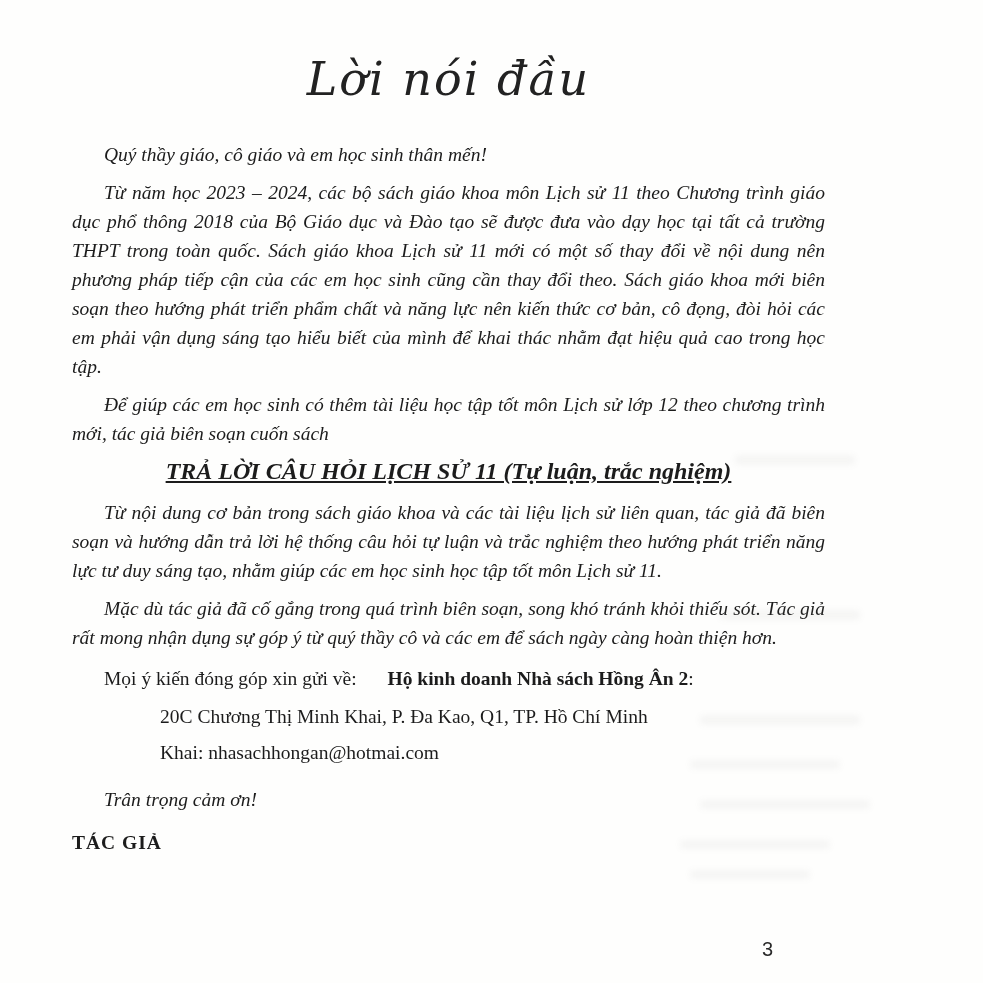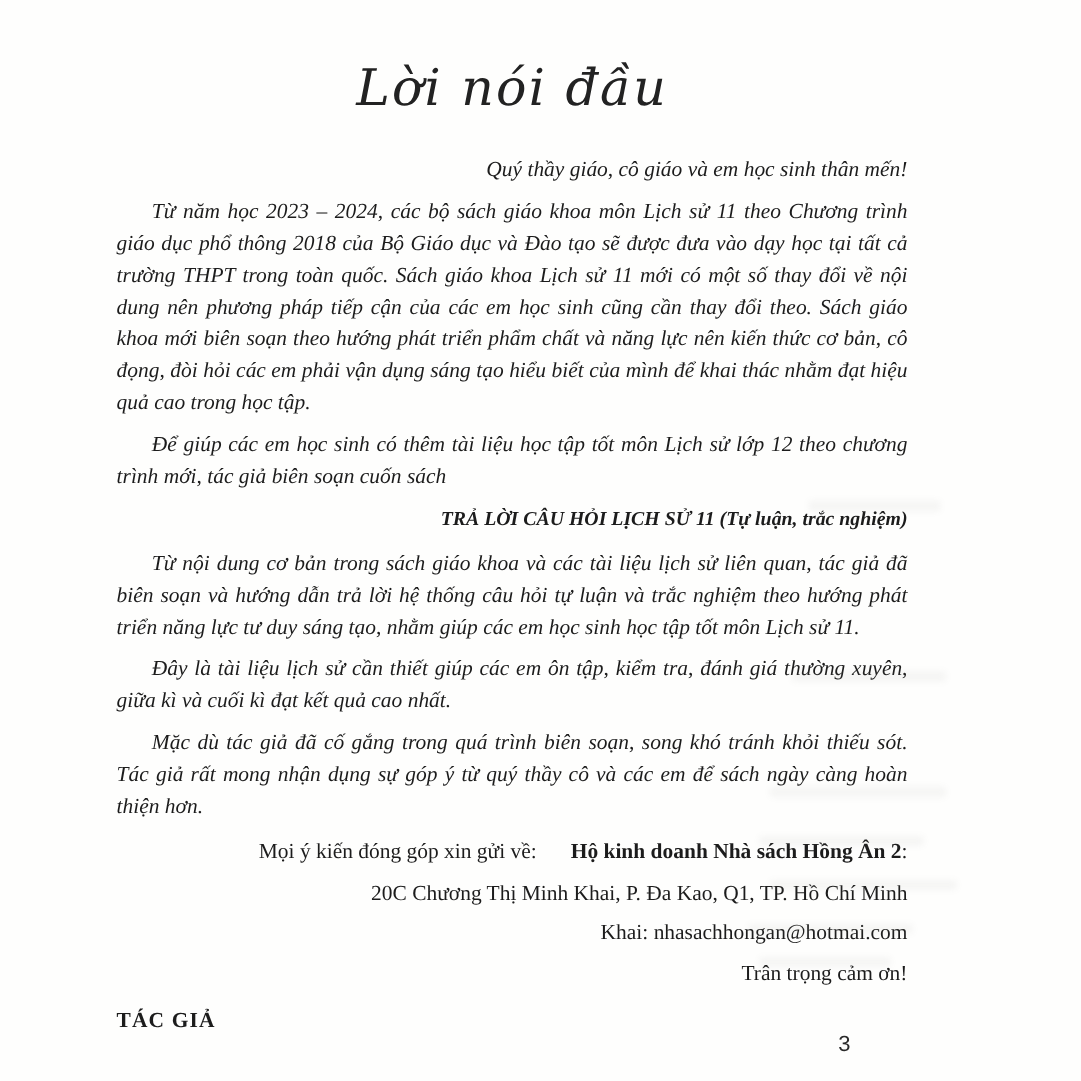--- a/index.html
+++ b/index.html
@@ -9,21 +9,21 @@
   }
   .page {
     position: relative;
     width: 983px;
     height: 983px;
     background: #fefefd;
     overflow: hidden;
     font-family: "Liberation Serif", serif;
     color: #1c1c1c;
     box-sizing: border-box;
-    padding: 52px 158px 0 106px;
+    padding: 52px 158px 0 72px;
   }
   
   .artifact {
     position: absolute;
     background: #8a8a85;
     opacity: 0.07;
     filter: blur(3px);
     border-radius: 3px;
     pointer-events: none;
   }
@@ -44,53 +44,55 @@
     letter-spacing: 2px;
     margin: 0 0 34px 0;
     color: #222;
   }
   .body-text {
     font-size: 19.5px;
     line-height: 29px;
   }
   p {
     margin: 0 0 9px 0;
-    text-align: right;
   }
   .greeting {
     font-style: italic;
     text-indent: 32px;
     margin-bottom: 9px;
   }
   .para {
     text-align: justify;
     text-indent: 32px;
     font-style: italic;
   }
   .book-title {
+    text-align: center;
     font-weight: bold;
     font-style: italic;
-    font-size: 18px;
+    font-size: 24px;
     margin: 8px 0 12px 0;
+    text-decoration: underline;
   }
   .contact-line {
     text-indent: 32px;
     margin-top: 12px;
   }
   .contact-name {
     font-weight: bold;
     margin-left: 26px;
   }
   .address-line, .email-line {
     padding-left: 88px;
     margin: 7px 0 7px 0;
   }
   .closing {
+    font-style: italic;
     text-indent: 32px;
-    margin-top: 8px;
+    margin-top: 18px;
   }
   .signature {
     text-align: left;
     font-weight: bold;
     margin: 14px 100px 0 0;
     letter-spacing: 1px;
   }
   .page-number {
     position: absolute;
     left: 762px;
@@ -120,21 +122,20 @@
     <p class="greeting">Quý thầy giáo, cô giáo và em học sinh thân mến!</p>
 
     <p class="para">Từ năm học 2023 – 2024, các bộ sách giáo khoa môn Lịch sử 11 theo Chương trình giáo dục phổ thông 2018 của Bộ Giáo dục và Đào tạo sẽ được đưa vào dạy học tại tất cả trường THPT trong toàn quốc. Sách giáo khoa Lịch sử 11 mới có một số thay đổi về nội dung nên phương pháp tiếp cận của các em học sinh cũng cần thay đổi theo. Sách giáo khoa mới biên soạn theo hướng phát triển phẩm chất và năng lực nên kiến thức cơ bản, cô đọng, đòi hỏi các em phải vận dụng sáng tạo hiểu biết của mình để khai thác nhằm đạt hiệu quả cao trong học tập.</p>
 
     <p class="para">Để giúp các em học sinh có thêm tài liệu học tập tốt môn Lịch sử lớp 12 theo chương trình mới, tác giả biên soạn cuốn sách</p>
 
     <p class="book-title">TRẢ LỜI CÂU HỎI LỊCH SỬ 11 (Tự luận, trắc nghiệm)</p>
 
     <p class="para">Từ nội dung cơ bản trong sách giáo khoa và các tài liệu lịch sử liên quan, tác giả đã biên soạn và hướng dẫn trả lời hệ thống câu hỏi tự luận và trắc nghiệm theo hướng phát triển năng lực tư duy sáng tạo, nhằm giúp các em học sinh học tập tốt môn Lịch sử 11.</p>
 
-    <p class="para">Đây là tài liệu lịch sử cần thiết giúp các em ôn tập, kiểm tra, đánh giá thường xuyên, giữa kì và cuối kì đạt kết quả cao nhất.</p>
 
     <p class="para">Mặc dù tác giả đã cố gắng trong quá trình biên soạn, song khó tránh khỏi thiếu sót. Tác giả rất mong nhận dụng sự góp ý từ quý thầy cô và các em để sách ngày càng hoàn thiện hơn.</p>
 
     <p class="contact-line"><span>Mọi ý kiến đóng góp xin gửi về: </span><span class="contact-name">Hộ kinh doanh Nhà sách Hồng Ân 2</span><span>:</span></p>
 
     <p class="address-line">20C Chương Thị Minh Khai, P. Đa Kao, Q1, TP. Hồ Chí Minh</p>
 
     <p class="email-line">Khai: nhasachhongan@hotmai.com</p>
 
     <p class="closing">Trân trọng cảm ơn!</p>

